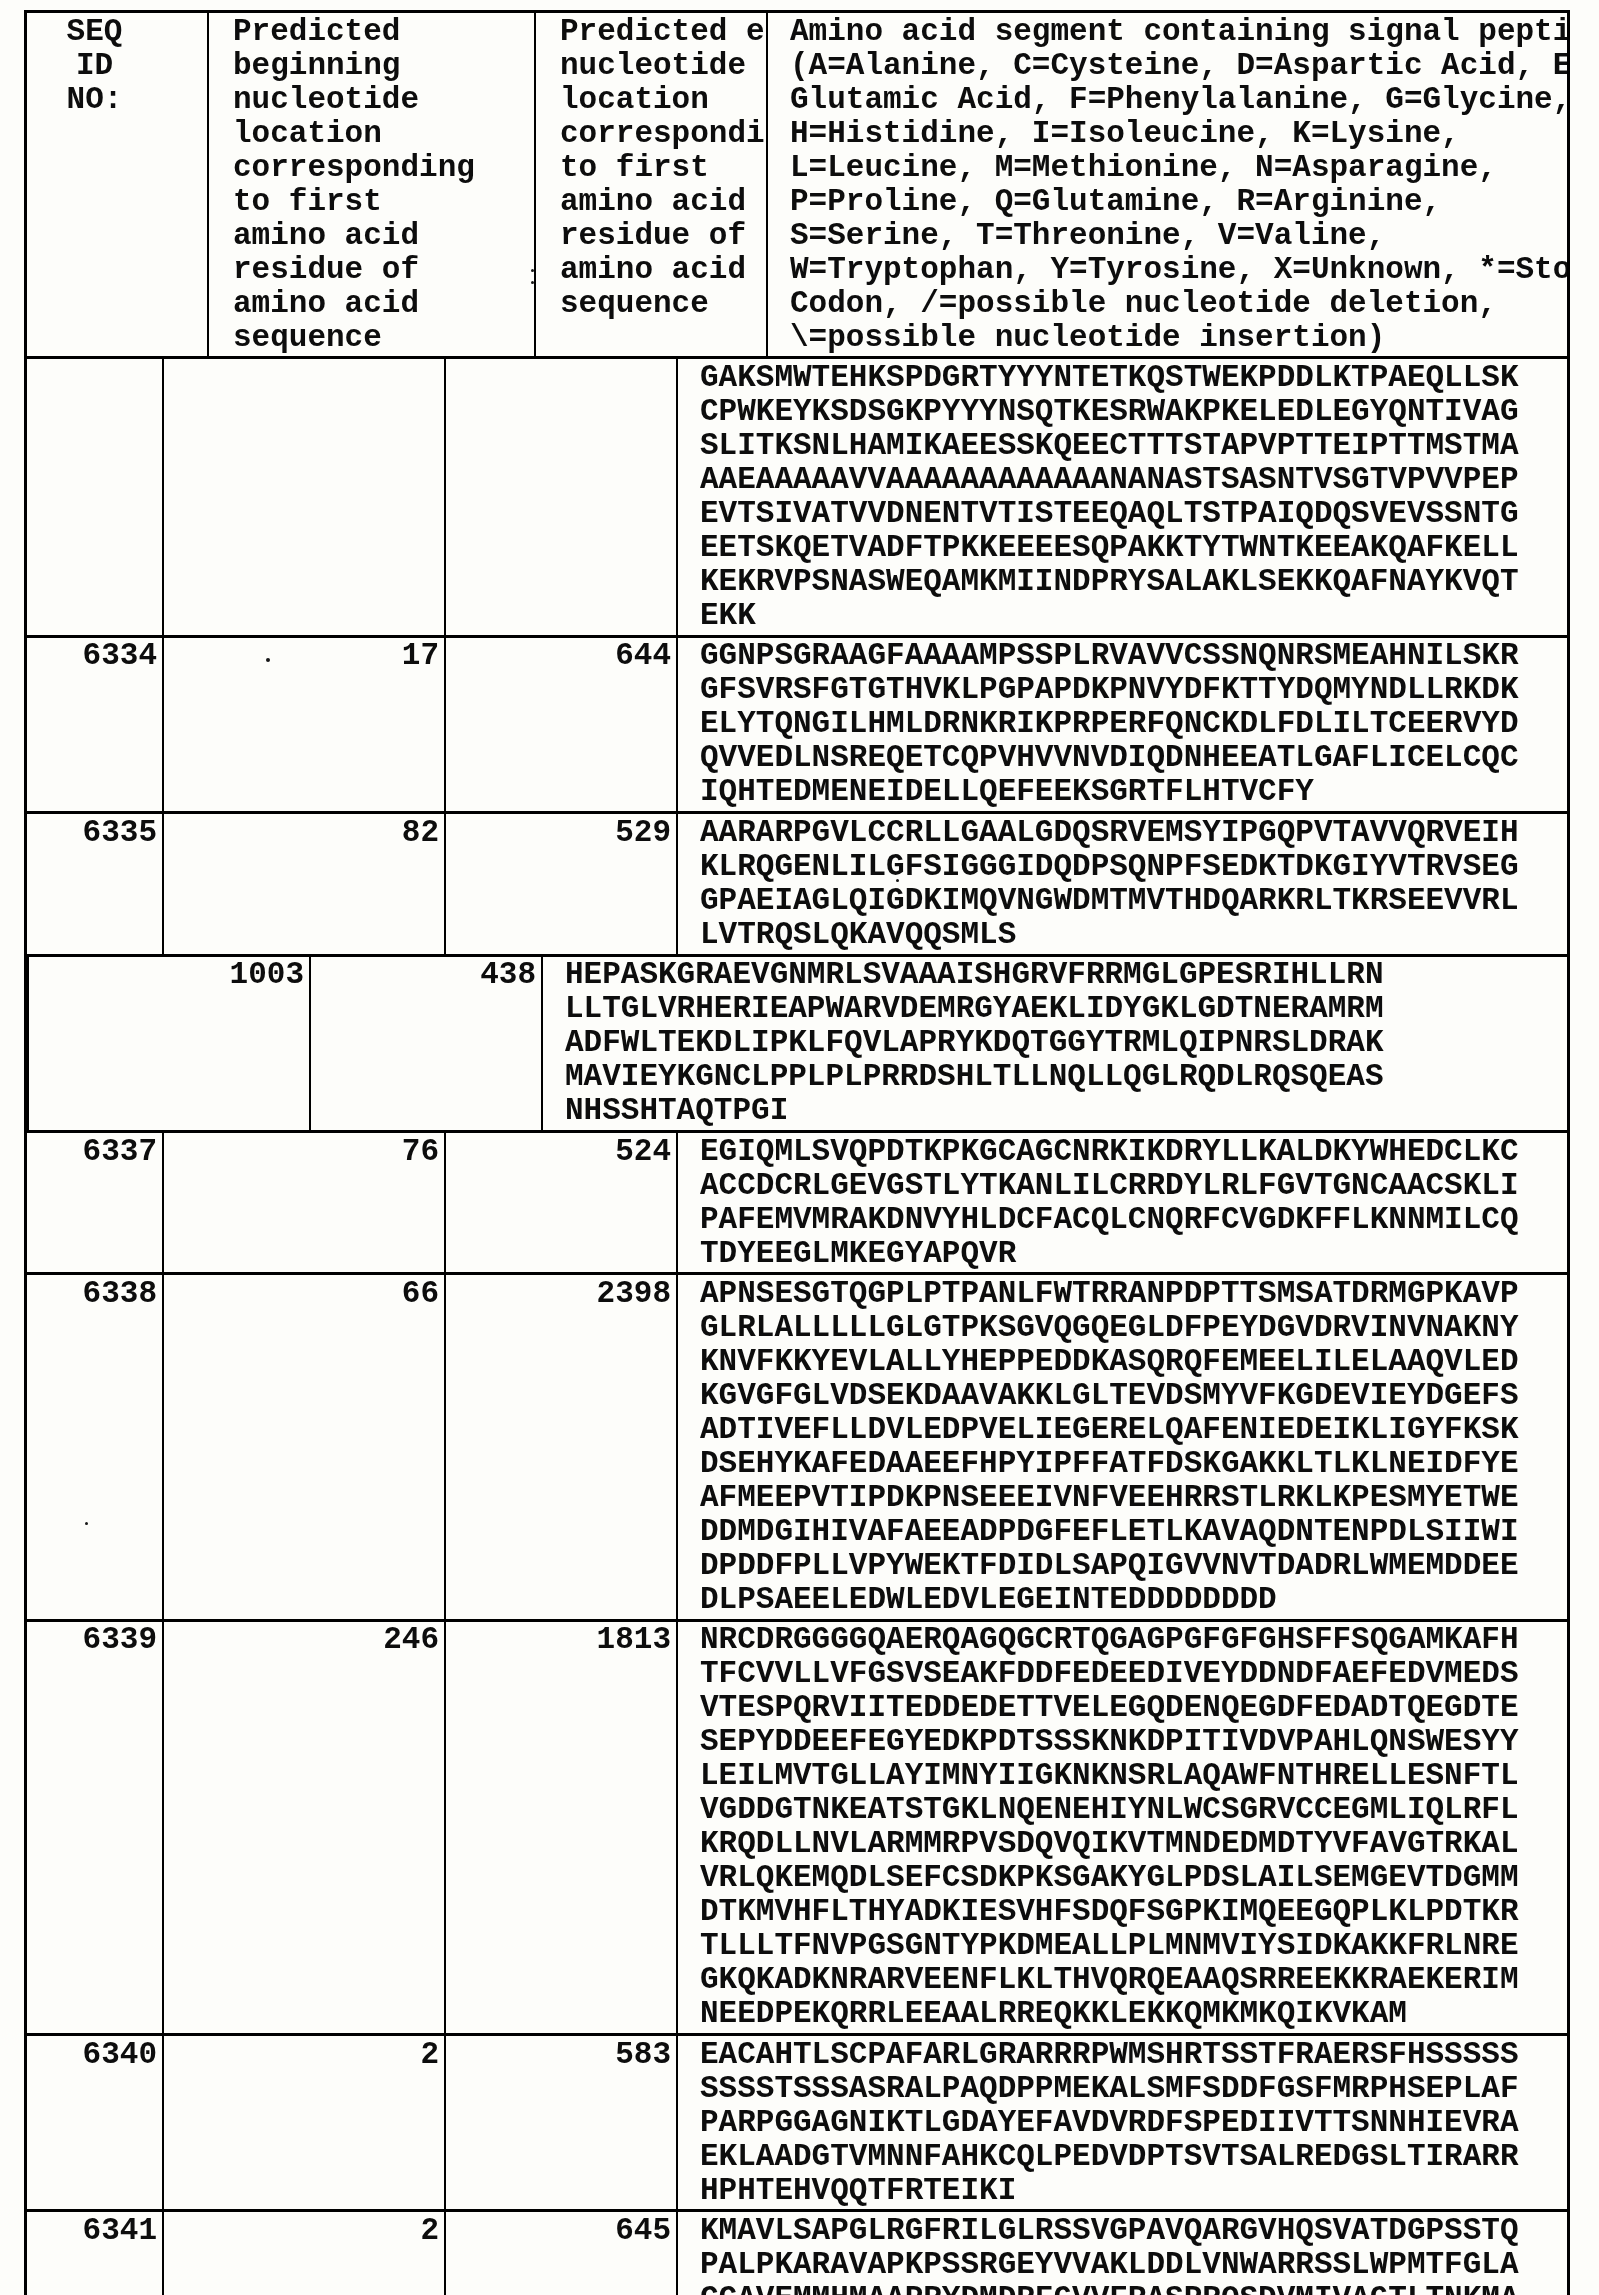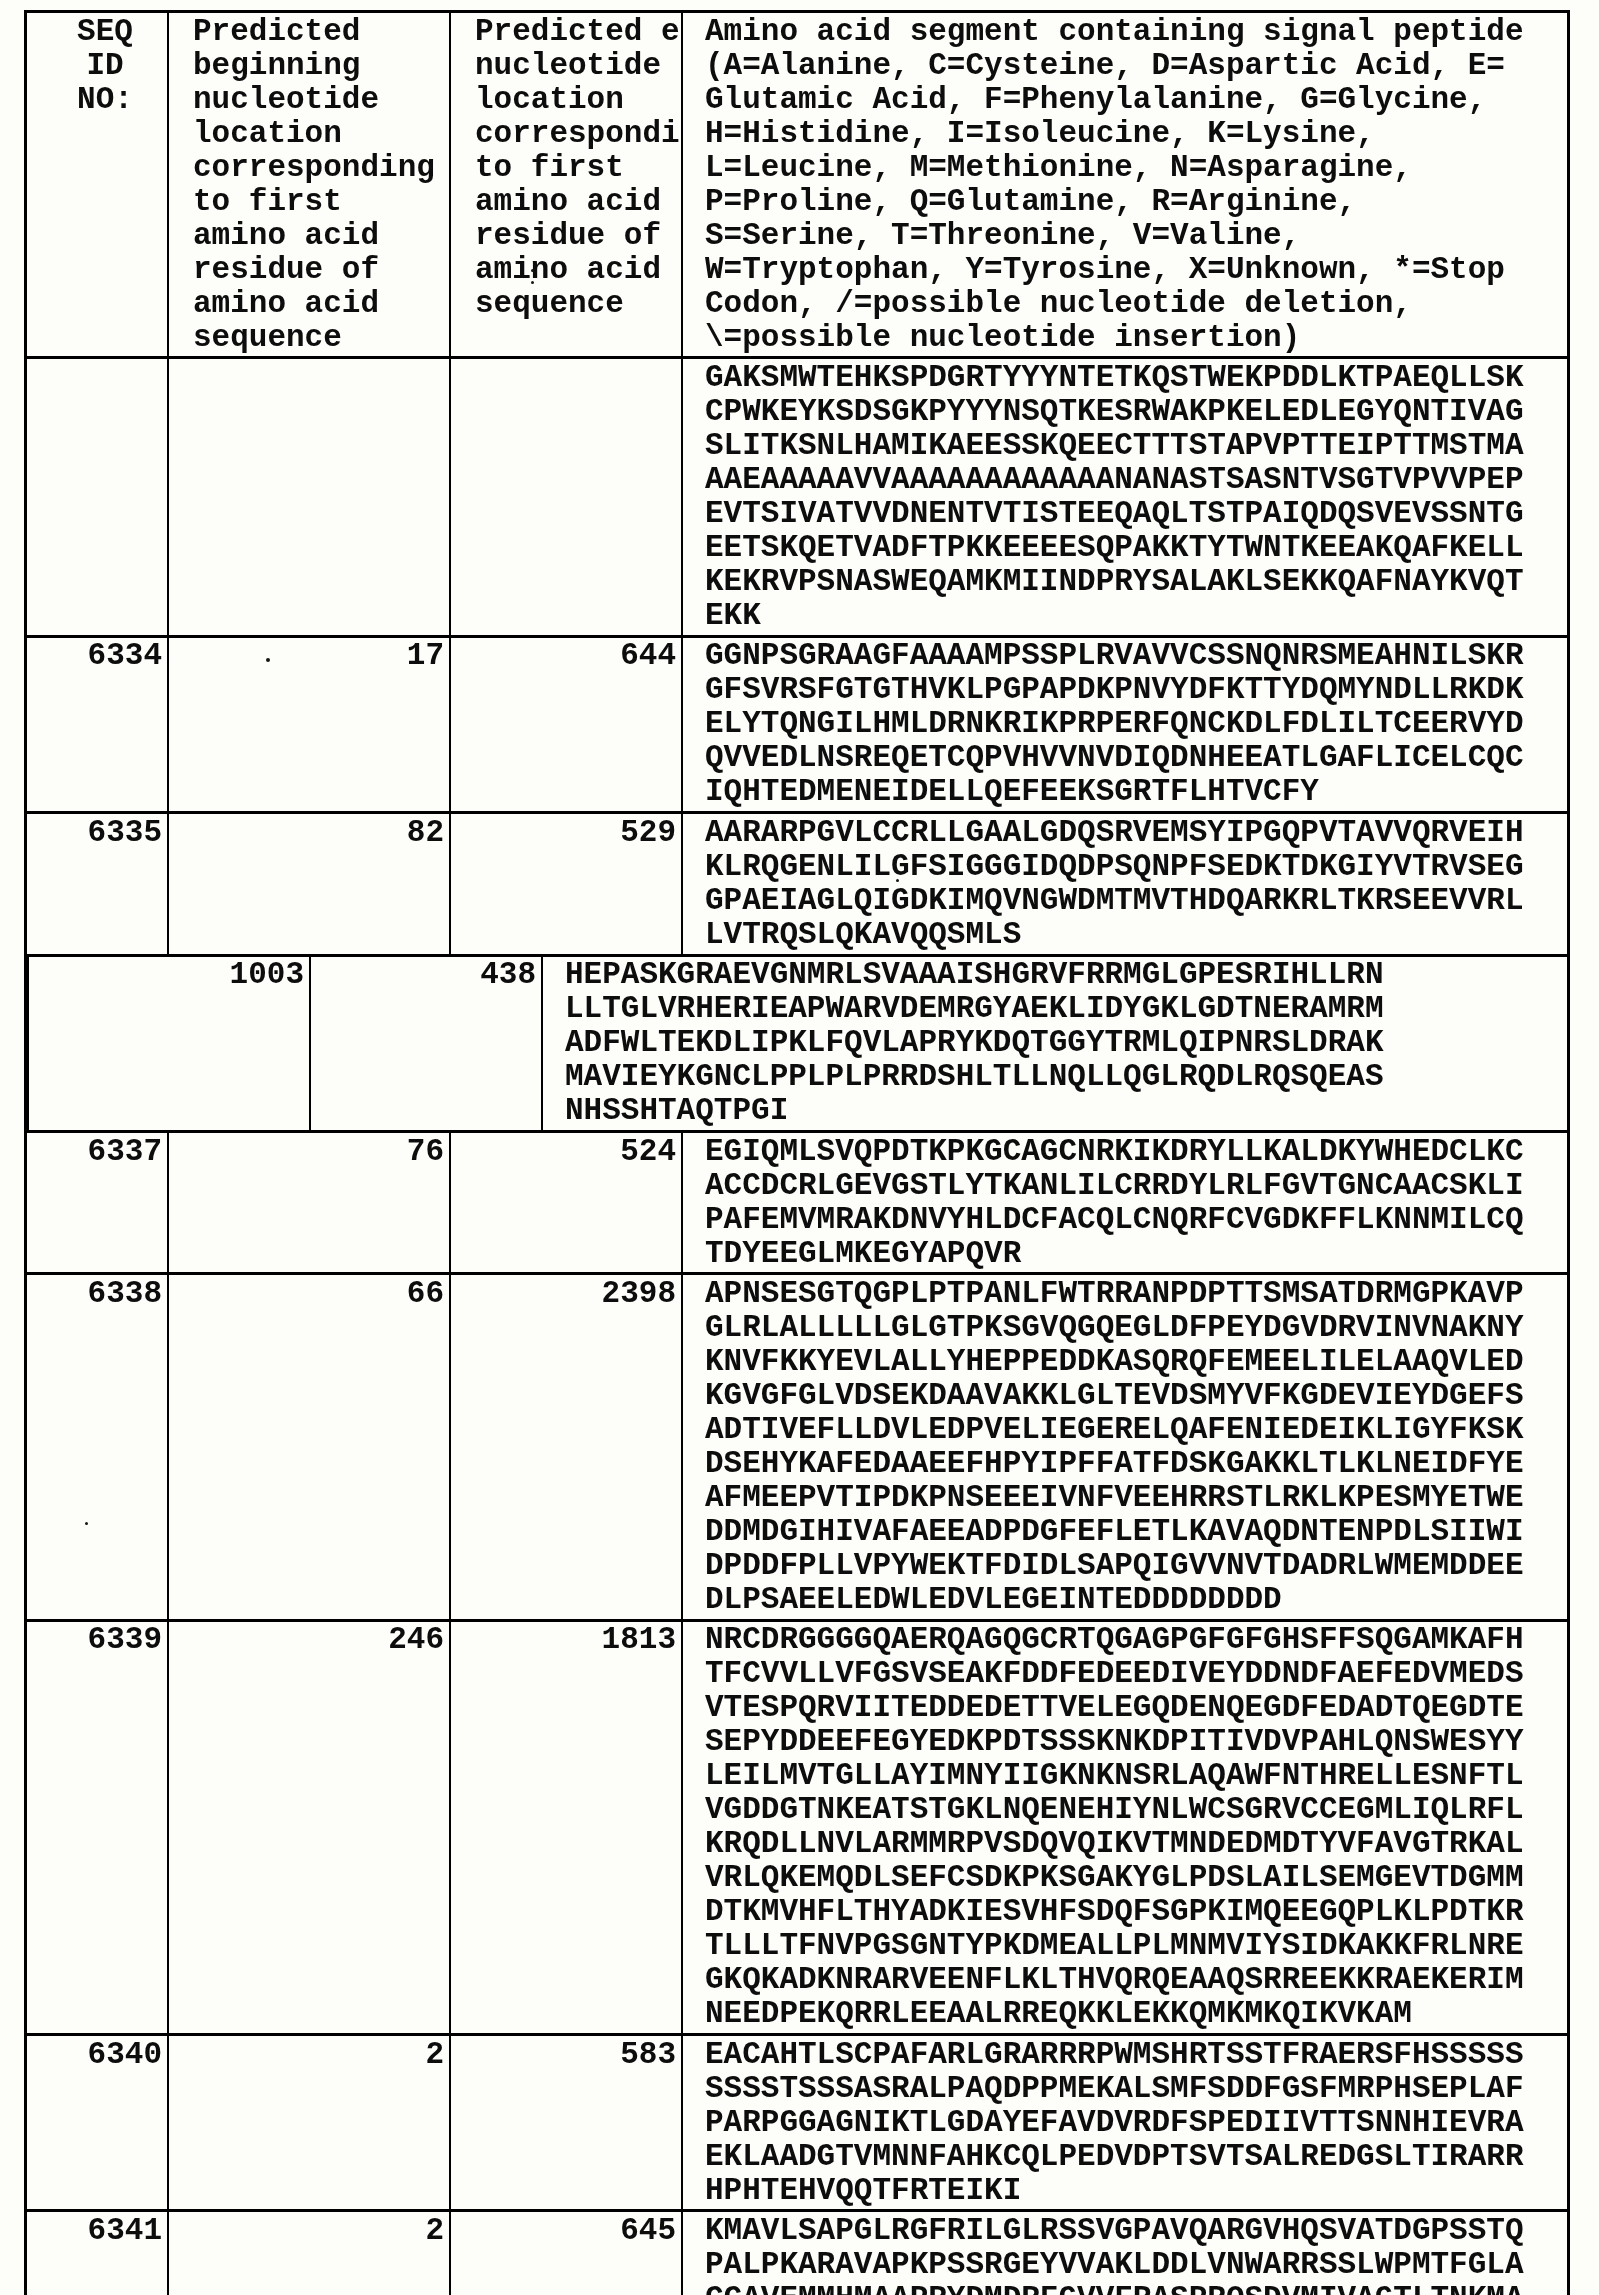--- a/index.html
+++ b/index.html
@@ -28,26 +28,26 @@
     background: #fdfdfa;
   }
   .row { display: flex; border-top: 3.4px solid #000; }
   .row:first-child { border-top: none; }
   .cell {
     white-space: pre;
     padding: 1.7px 5px 1.7px 5px;
     overflow: hidden;
     box-sizing: border-box;
   }
-  .c1 { width: 124px; margin-left: 16px; }
+  .c1 { width: 135px; }
   .c2 { width: 282px; border-left: 2.5px solid #000; }
   .c3 { width: 232px; border-left: 2.5px solid #000; }
   .c4 { flex: 1; border-left: 2.5px solid #000; }
   .center { text-align: center; }
-  .hdr2, .hdr3 { padding-left: 24px; }
+  .hdr2, .hdr3 { padding-left: 24px; margin-left: 45px; }
   .hdr4, .seq { padding-left: 22px; }
   .num { text-align: right; }
   .speck {
     position: absolute;
     background: #161616;
     border-radius: 50%;
   }
 </style>
 </head>
 <body>

